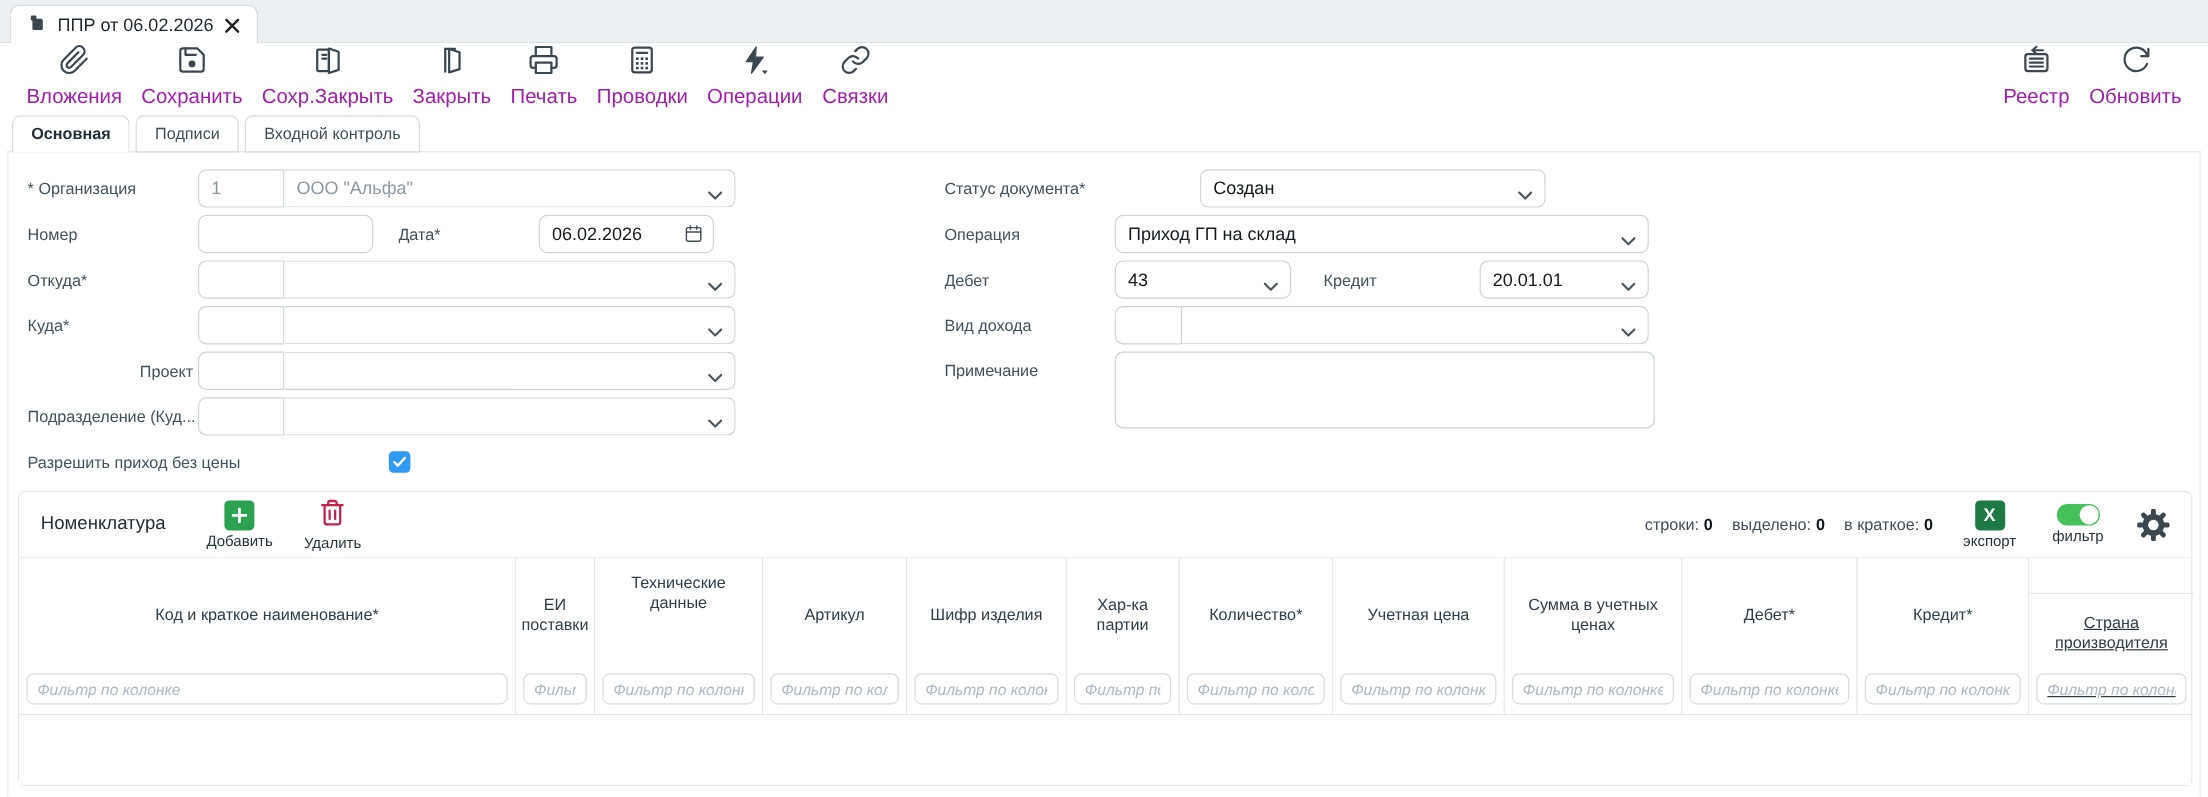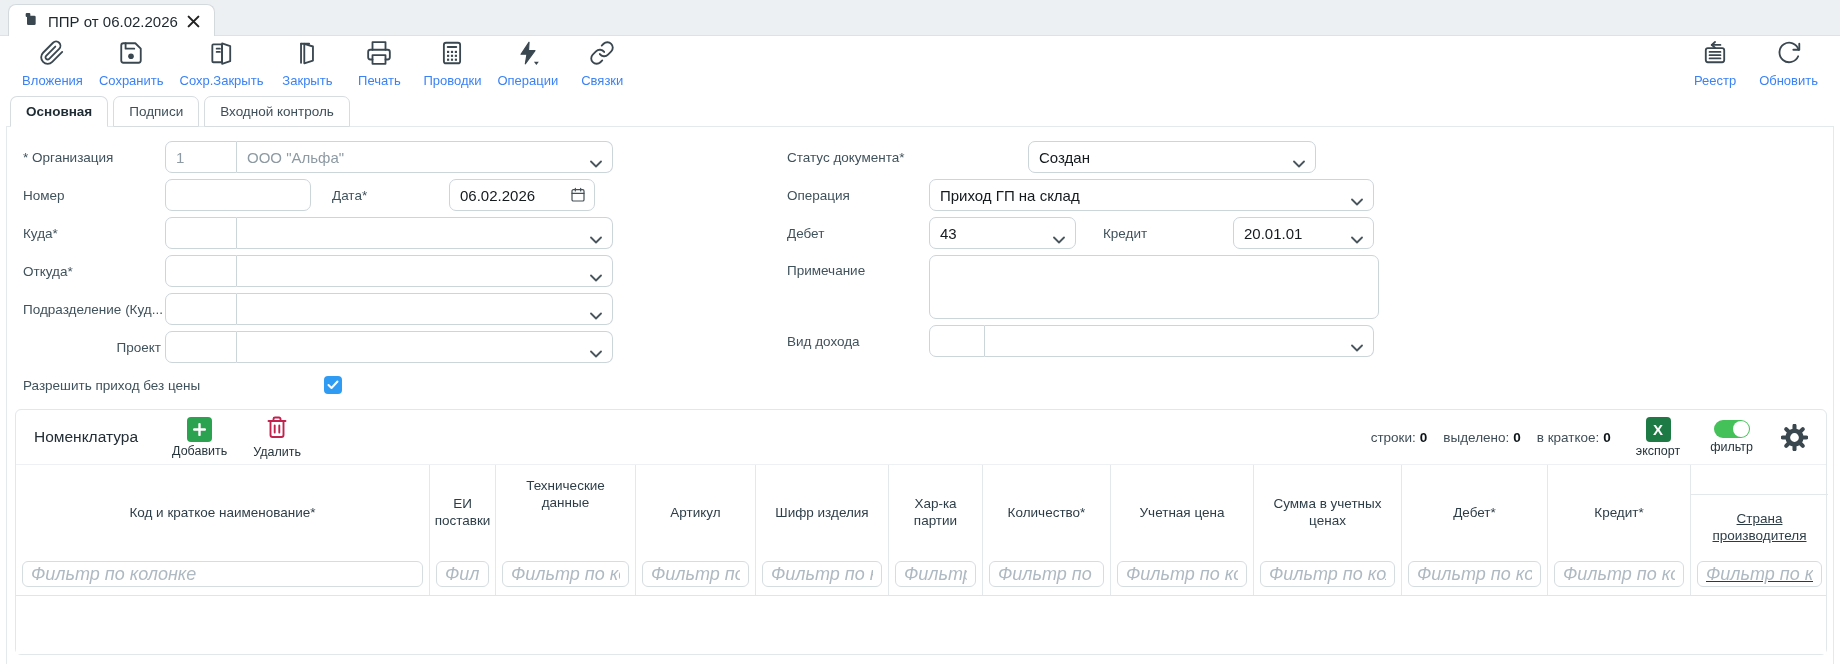--- a/index.html
+++ b/index.html
@@ -9,21 +9,21 @@
 
   
   .tabstrip { position:absolute; top:0; left:0; right:0; height:36px; background:#edf0f2; border-bottom:1px solid #dce2e6; }
   .doc-tab { position:absolute; left:8px; top:4px; height:33px; background:#fff; border:1px solid #d3dade; border-bottom:none; border-radius:8px 8px 0 0; display:flex; align-items:center; gap:9px; padding:0 14px; }
   .doc-tab .title { font-size:15px; color:#1d272e; white-space:nowrap; }
   .doc-tab .close { cursor:pointer; display:flex; align-items:center; }
 
   
   .toolbar { position:absolute; top:36px; left:0; right:0; height:56px; background:#fff; display:flex; align-items:center; padding:0 14px; }
   .tb-item { display:flex; flex-direction:column; align-items:center; justify-content:center; gap:3px; min-width:72px; padding:2px 8px; cursor:pointer; }
-  .tb-item .lbl { font-size:13px; color:#3b82f6; white-space:nowrap; }
+  .tb-item .lbl { font-size:17px; color:#a21caf; white-space:nowrap; }
   .tb-spacer { flex:1; }
   svg.ic { stroke:#3a4750; fill:none; stroke-width:1.7; stroke-linecap:round; stroke-linejoin:round; }
 
   
   .page-tabs { position:absolute; top:96px; left:10px; z-index:3; display:flex; gap:5px; }
   .ptab { height:31px; padding:0 15px; display:flex; align-items:center; background:#fff; border:1px solid #d6dce0; border-radius:7px 7px 0 0; font-size:13.5px; color:#3f4f59; cursor:pointer; border-bottom:1px solid #d6dce0; }
   .ptab.active { font-weight:700; color:#1f2c34; border-bottom:1px solid #fff; }
 
   
   .content { position:absolute; top:126px; left:6px; right:6px; bottom:0; border:1px solid #e4e9ec; border-bottom:none; background:#fff; }
@@ -64,21 +64,21 @@
   .toggle { width:36px; height:18px; border-radius:10px; background:#45c159; position:relative; cursor:pointer; }
   .toggle .knob { position:absolute; right:1px; top:1px; width:16px; height:16px; border-radius:50%; background:#fff; }
   .gear { margin-left:28px; cursor:pointer; display:flex; align-items:center; }
 
   
   .thead { display:flex; border-top:1px solid #eef1f3; border-bottom:1px solid #dfe5e9; flex-shrink:0; }
   .hcell { display:flex; flex-direction:column; border-right:1px solid #e3e8eb; flex-shrink:0; }
   .hcell:last-child { border-right:none;text-decoration:underline; }
   .subcell { height:30px; border-bottom:1px solid #e3e8eb; width:100%; }
   .hlabel { flex:1; min-height:60px; display:flex; align-items:center; justify-content:center; text-align:center; font-size:13.5px; color:#2e3e48; padding:4px 6px; line-height:1.25; }
-  .hfilter { height:26px; margin:0 6px 8px 6px; border:1px solid #d6dde1; border-radius:6px; padding:0 8px; font-family:"Liberation Sans",sans-serif; font-size:18px; outline:none; min-width:0; color:#333; }
+  .hfilter { height:26px; margin:0 6px 8px 6px; border:1px solid #d6dde1; border-radius:6px; padding:0 8px; font-family:"Liberation Sans",sans-serif; font-size:13px; outline:none; min-width:0; color:#333; }
   .hfilter::placeholder { font-style:italic; color:#aeb9c1; }
   .tbody { flex:1; background:#fff; }
 </style>
 </head>
 <body>
 
 <div id="app">
 
   <div class="tabstrip">
     <div class="doc-tab">
@@ -212,51 +212,51 @@
         <span class="flabel" style="width:117px;margin-left:21px">Дата*</span>
         <span class="datewrap">
           <input class="inp" style="width: 146px; padding-right: 30px;" value="06.02.2026">
           <span class="cal"><svg width="16" height="16" viewBox="0 0 24 24" fill="none" stroke="#444f56" stroke-width="1.8" stroke-linecap="round">
                 <rect x="3" y="4" width="18" height="17" rx="2"></rect>
                 <path d="M16 2v4M8 2v4M3 9.5h18"></path>
               </svg></span>
         </span>
       </div>
       <div class="frow">
+        <span class="flabel">Откуда*</span>
+        <div class="inp code"></div>
+        <div class="combo attached" style="width:376px">
+          <span class="val"></span>
+          <span class="chev"><svg width="12" height="8" viewBox="0 0 12 8">
+                <polyline points="1,1.5 6,6.5 11,1.5" fill="none" stroke="#49565e" stroke-width="1.8" stroke-linecap="round" stroke-linejoin="round"></polyline>
+              </svg></span>
+        </div>
+      </div>
+      <div class="frow">
         <span class="flabel">Куда*</span>
         <div class="inp code"></div>
         <div class="combo attached" style="width:376px">
           <span class="val"></span>
           <span class="chev"><svg width="12" height="8" viewBox="0 0 12 8">
                 <polyline points="1,1.5 6,6.5 11,1.5" fill="none" stroke="#49565e" stroke-width="1.8" stroke-linecap="round" stroke-linejoin="round"></polyline>
               </svg></span>
         </div>
       </div>
       <div class="frow">
-        <span class="flabel">Откуда*</span>
+        <span class="flabel right">Проект</span>
         <div class="inp code"></div>
         <div class="combo attached" style="width:376px">
           <span class="val"></span>
           <span class="chev"><svg width="12" height="8" viewBox="0 0 12 8">
                 <polyline points="1,1.5 6,6.5 11,1.5" fill="none" stroke="#49565e" stroke-width="1.8" stroke-linecap="round" stroke-linejoin="round"></polyline>
               </svg></span>
         </div>
       </div>
       <div class="frow">
         <span class="flabel">Подразделение (Куд...</span>
-        <div class="inp code"></div>
-        <div class="combo attached" style="width:376px">
-          <span class="val"></span>
-          <span class="chev"><svg width="12" height="8" viewBox="0 0 12 8">
-                <polyline points="1,1.5 6,6.5 11,1.5" fill="none" stroke="#49565e" stroke-width="1.8" stroke-linecap="round" stroke-linejoin="round"></polyline>
-              </svg></span>
-        </div>
-      </div>
-      <div class="frow">
-        <span class="flabel right">Проект</span>
         <div class="inp code"></div>
         <div class="combo attached" style="width:376px">
           <span class="val"></span>
           <span class="chev"><svg width="12" height="8" viewBox="0 0 12 8">
                 <polyline points="1,1.5 6,6.5 11,1.5" fill="none" stroke="#49565e" stroke-width="1.8" stroke-linecap="round" stroke-linejoin="round"></polyline>
               </svg></span>
         </div>
       </div>
       <div class="chkrow">
         <span class="flabel" style="width:auto">Разрешить приход без цены</span>
@@ -264,21 +264,21 @@
           <svg width="12" height="10" viewBox="0 0 12 10">
               <polyline points="1.5,5 4.5,8 10.5,1.5" fill="none" stroke="#fff" stroke-width="2" stroke-linecap="round" stroke-linejoin="round"></polyline>
             </svg>
         </span>
       </div>
     </div>
 
     <div class="form-col" id="form-right">
       <div class="frow">
         <span class="flabel">Статус документа*</span>
-        <div class="combo" style="width:288px;margin-left:99px">
+        <div class="combo" style="width:288px;margin-left:71px">
           <span class="val">Создан</span>
           <span class="chev"><svg width="12" height="8" viewBox="0 0 12 8">
                 <polyline points="1,1.5 6,6.5 11,1.5" fill="none" stroke="#49565e" stroke-width="1.8" stroke-linecap="round" stroke-linejoin="round"></polyline>
               </svg></span>
         </div>
       </div>
       <div class="frow">
         <span class="flabel">Операция</span>
         <div class="combo" style="width:445px">
           <span class="val">Приход ГП на склад</span>
@@ -295,34 +295,34 @@
                 <polyline points="1,1.5 6,6.5 11,1.5" fill="none" stroke="#49565e" stroke-width="1.8" stroke-linecap="round" stroke-linejoin="round"></polyline>
               </svg></span>
         </div>
         <span class="flabel" style="width:105px;margin-left:27px">Кредит</span>
         <div class="combo" style="width:141px;margin-left:25px">
           <span class="val">20.01.01</span>
           <span class="chev"><svg width="12" height="8" viewBox="0 0 12 8">
                 <polyline points="1,1.5 6,6.5 11,1.5" fill="none" stroke="#49565e" stroke-width="1.8" stroke-linecap="round" stroke-linejoin="round"></polyline>
               </svg></span>
         </div>
-      </div>
-      <div class="frow top">
-        <span class="flabel pt">Примечание</span>
-        <textarea class="note-ta" style=""></textarea>
       </div>
       <div class="frow">
         <span class="flabel">Вид дохода</span>
         <div class="inp code" style="width:56px"></div>
         <div class="combo attached" style="width:389px">
           <span class="val"></span>
           <span class="chev"><svg width="12" height="8" viewBox="0 0 12 8">
                 <polyline points="1,1.5 6,6.5 11,1.5" fill="none" stroke="#49565e" stroke-width="1.8" stroke-linecap="round" stroke-linejoin="round"></polyline>
               </svg></span>
         </div>
+      </div>
+      <div class="frow top">
+        <span class="flabel pt">Примечание</span>
+        <textarea class="note-ta" style=""></textarea>
       </div>
     </div>
 
     <div class="nom">
       <div class="nom-bar">
         <span class="nom-title">Номенклатура</span>
         <div class="mini-btn">
           <span class="icon-sq green">
             <svg width="13" height="13" viewBox="0 0 12 12">
                 <path d="M6 1v10M1 6h10" stroke="#fff" stroke-width="2.2" stroke-linecap="round"></path>

